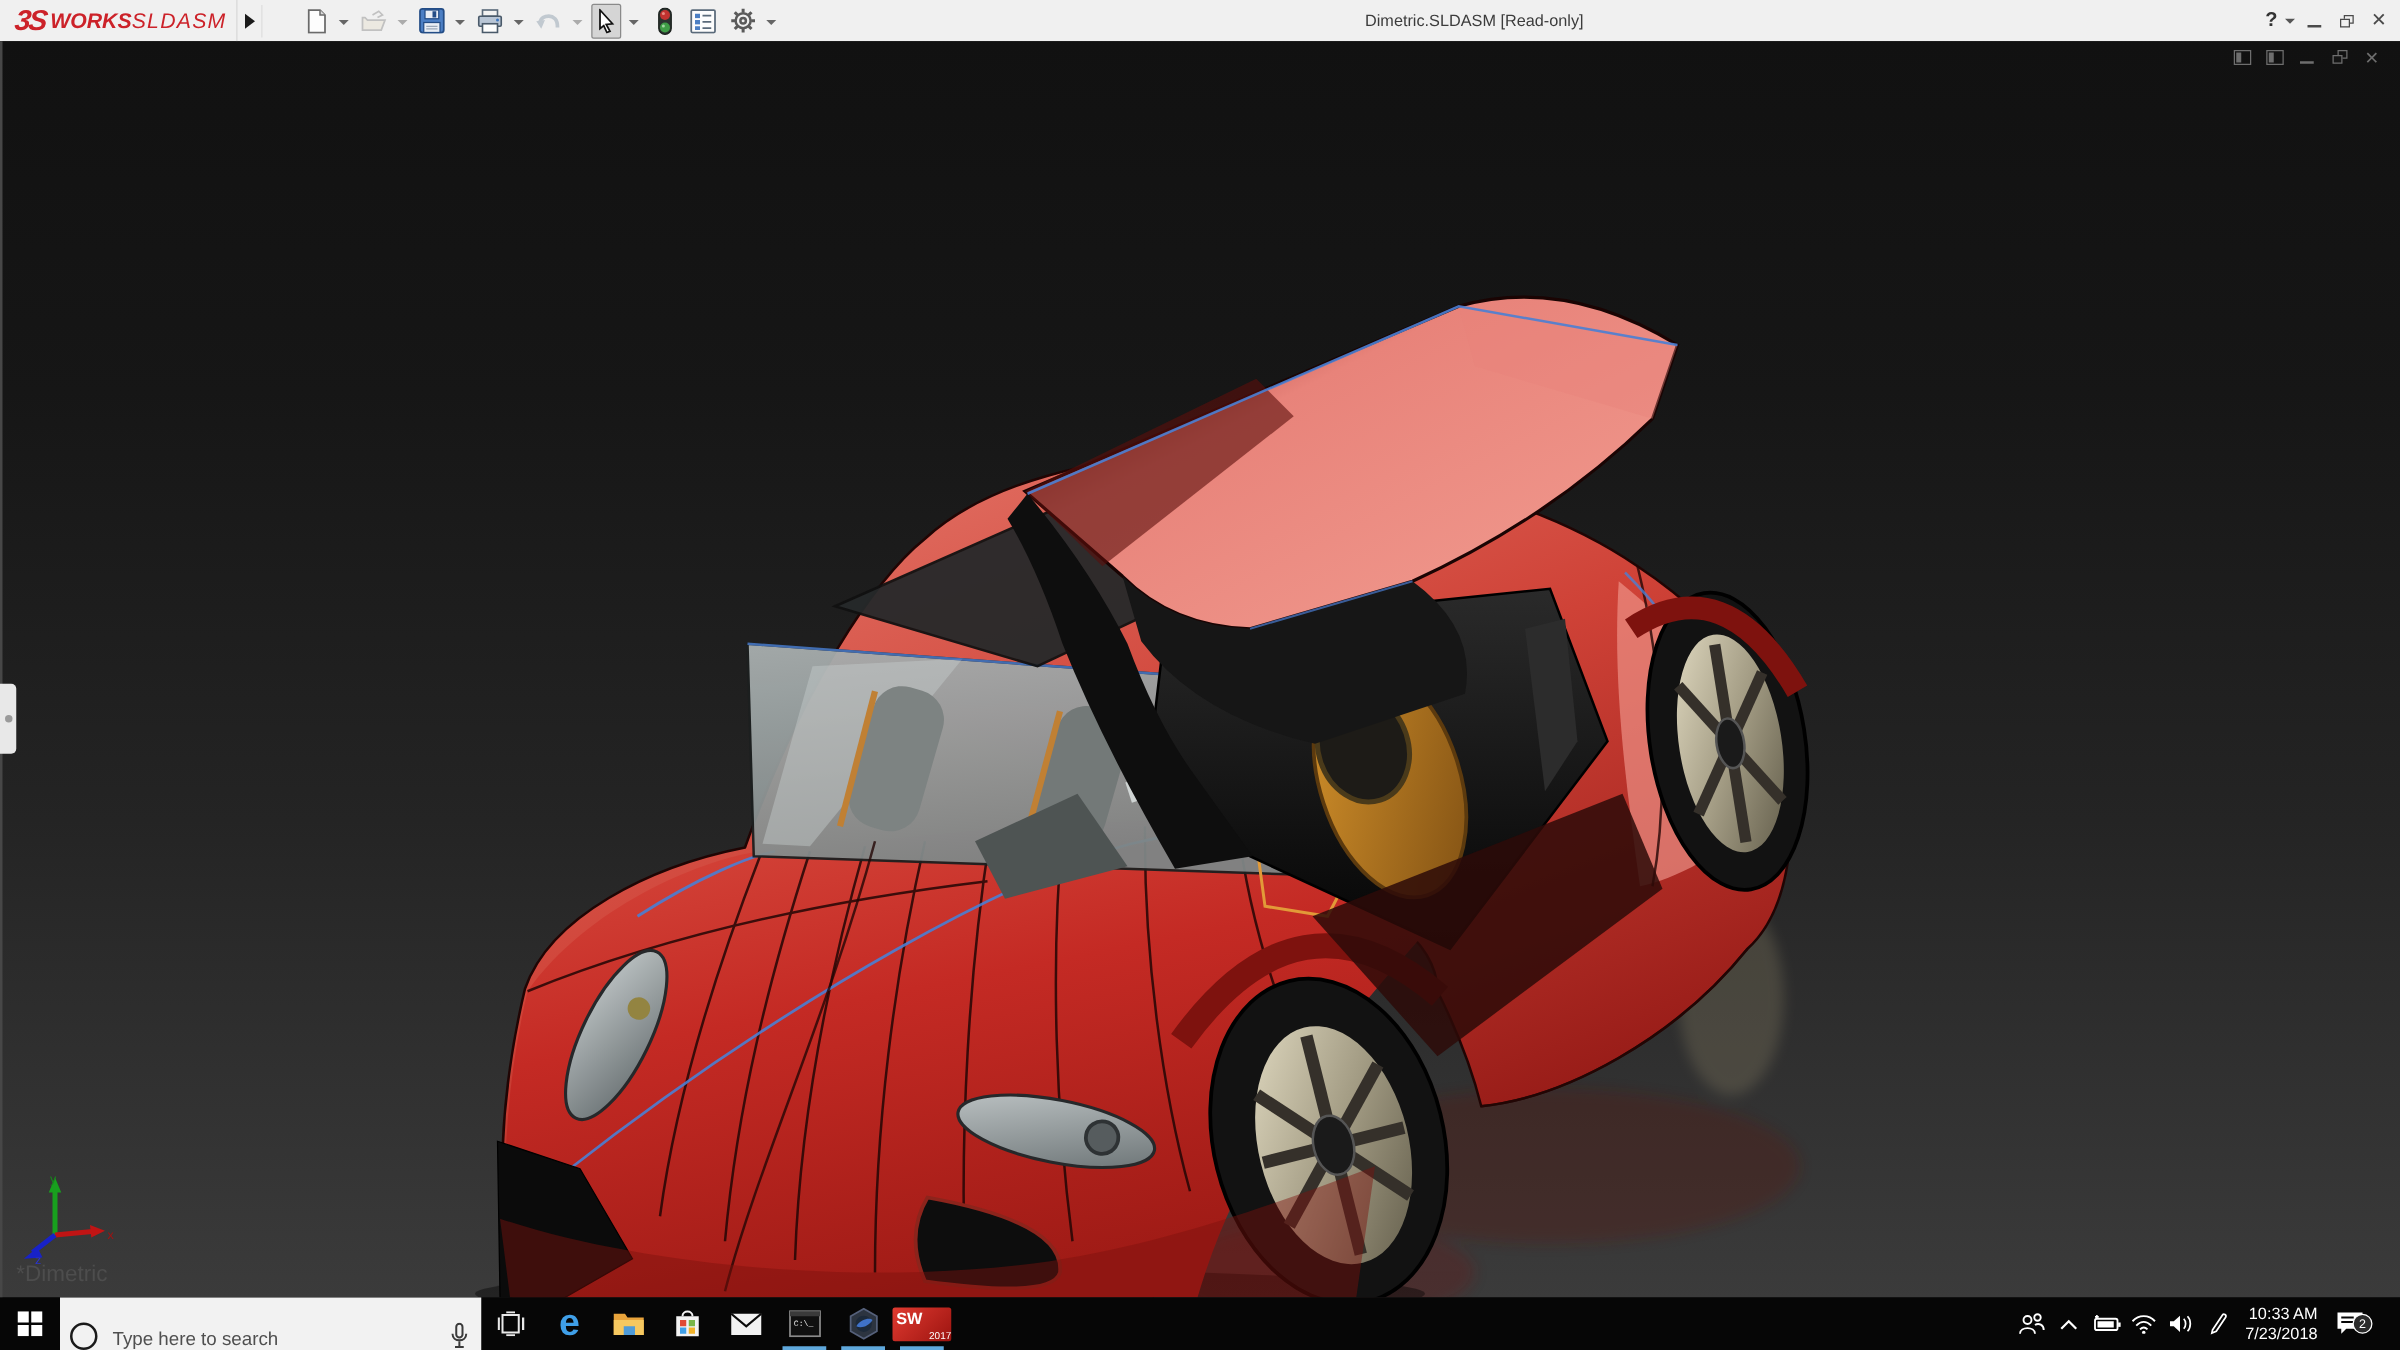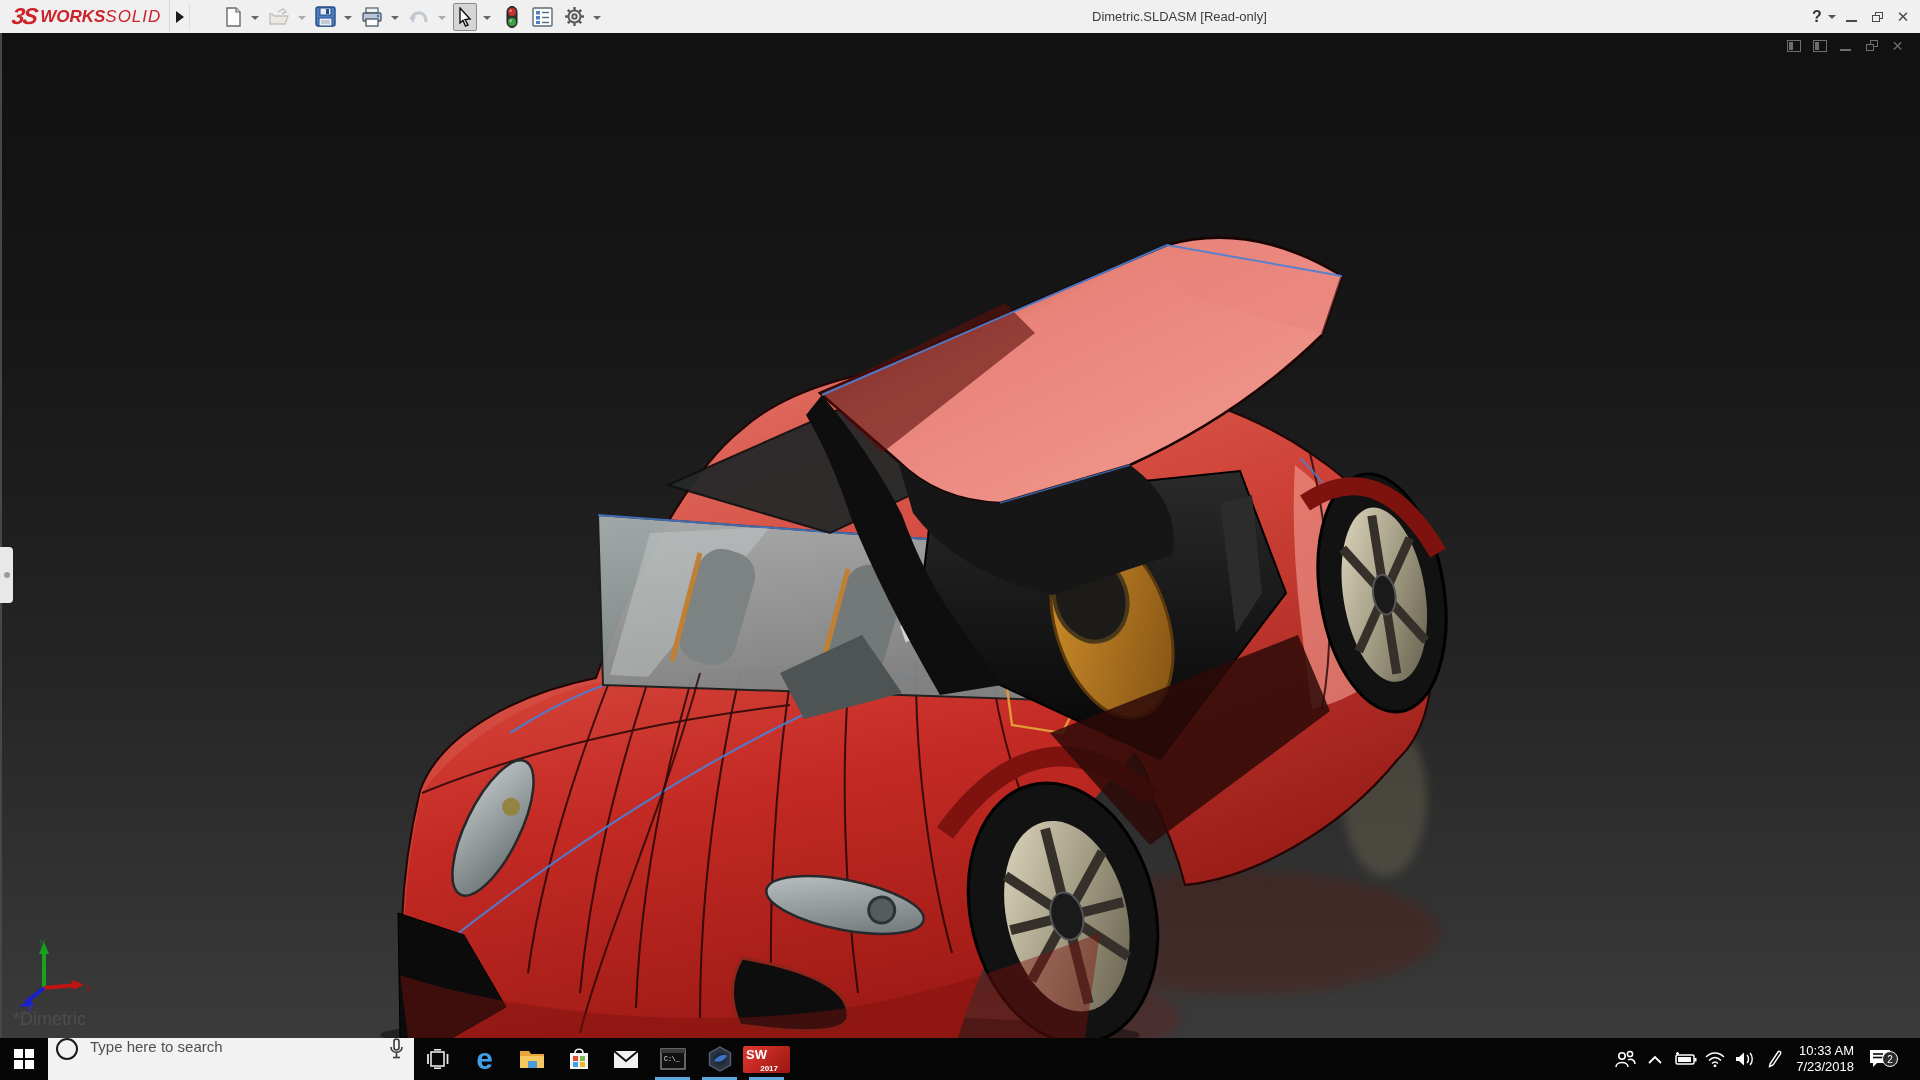--- a/index.html
+++ b/index.html
@@ -60,56 +60,56 @@
               background:#e8e8e8; border-radius:0 4px 4px 0; display:flex;
               align-items:center; justify-content:center; }
   .left-tab .dot { width:6px; height:6px; border-radius:50%; background:#9a9a9a; }
   .triad { position:absolute; left:14px; top:903px; }
   .view-label { position:absolute; left:13px; top:976px; font-size:18px; color:#4d4d4d; }
 
   
   .taskbar { position:absolute; left:0; top:1038px; width:1920px; height:42px;
              background:#060606; display:flex; align-items:stretch; }
   .tb-start { width:48px; display:flex; align-items:center; justify-content:center; }
-  .search-box { width:366px; background:#f2f2f2; display:flex; align-items:flex-start;
+  .search-box { width:337px; background:#f2f2f2; display:flex; align-items:flex-end;
                 padding:0 10px 0 8px; }
   .cortana { width:22px; height:22px; border-radius:50%; border:2.5px solid #1a1a1a;
              margin-right:12px; flex:none; }
   .search-input { flex:1; border:none; background:transparent; font-size:15px; color:#4f4f4f;
                   font-family:"Liberation Sans",sans-serif; outline:none; }
   .search-input::placeholder { color:#4f4f4f; opacity:1; }
   .mic { flex:none; }
   .app-row { display:flex; }
   .app-cell { width:47px; display:flex; align-items:center; justify-content:center; position:relative; }
   .app-cell.running::after { content:""; position:absolute; left:6px; right:6px; bottom:0;
                              height:3px; background:#5fa8dc; }
   .edge-e { color:#3f9fe8; font-size:30px; font-weight:bold; line-height:1; }
   .sw-cube { position:relative; width:48px; height:27px; background:linear-gradient(135deg,#e03a30,#9c1410);
              border-radius:2px; color:#fff; }
   .sw-letters { position:absolute; left:3px; top:1px; font-size:13px; font-weight:bold;
                 color:#fff; letter-spacing:0; }
-  .sw-year { position:absolute; right:12px; bottom:0px; font-size:8px; font-weight:bold; color:#fff; }
+  .sw-year { position:absolute; right:0px; bottom:0px; font-size:8px; font-weight:normal; color:#fff; }
   .tray { margin-left:auto; display:flex; align-items:center; gap:0; padding-right:20px; }
   .tray-icn { width:30px; display:flex; align-items:center; justify-content:center; }
   .clock { text-align:right; color:#fff; font-size:13px; line-height:16px; padding:0 6px; }
   .notif { position:relative; width:40px; display:flex; align-items:center; justify-content:center; }
   .notif-badge { position:absolute; right:2px; bottom:2px; width:16px; height:16px; border-radius:50%;
                  background:#2b2b2b; border:1px solid #fff; color:#fff; font-size:10px;
                  display:flex; align-items:center; justify-content:center; }
 </style>
 </head>
 <body>
 
 <div class="screen">
 
   <header class="titlebar">
     <div class="logo">
       <span class="logo-mark">3S</span>
       <span class="logo-solid">WORKS</span>
-        <span class="logo-works">SOLID</span>
+        <span class="logo-works">SLDASM</span>
     </div>
     <div class="flyout-btn">
         <span class="tri"></span>
       </div>
 
     <div class="tb-group">
       <div class="tb-btn">
         <svg width="20" height="20" viewBox="0 0 20 20">
           <path d="M4 1 L13 1 L17 5 L17 19 L4 19 Z" fill="#fdfdfd" stroke="#6a6a6a" stroke-width="1.4"></path>
           <path d="M13 1 L13 5 L17 5" fill="#d9d9d9" stroke="#6a6a6a" stroke-width="1.2"></path>

